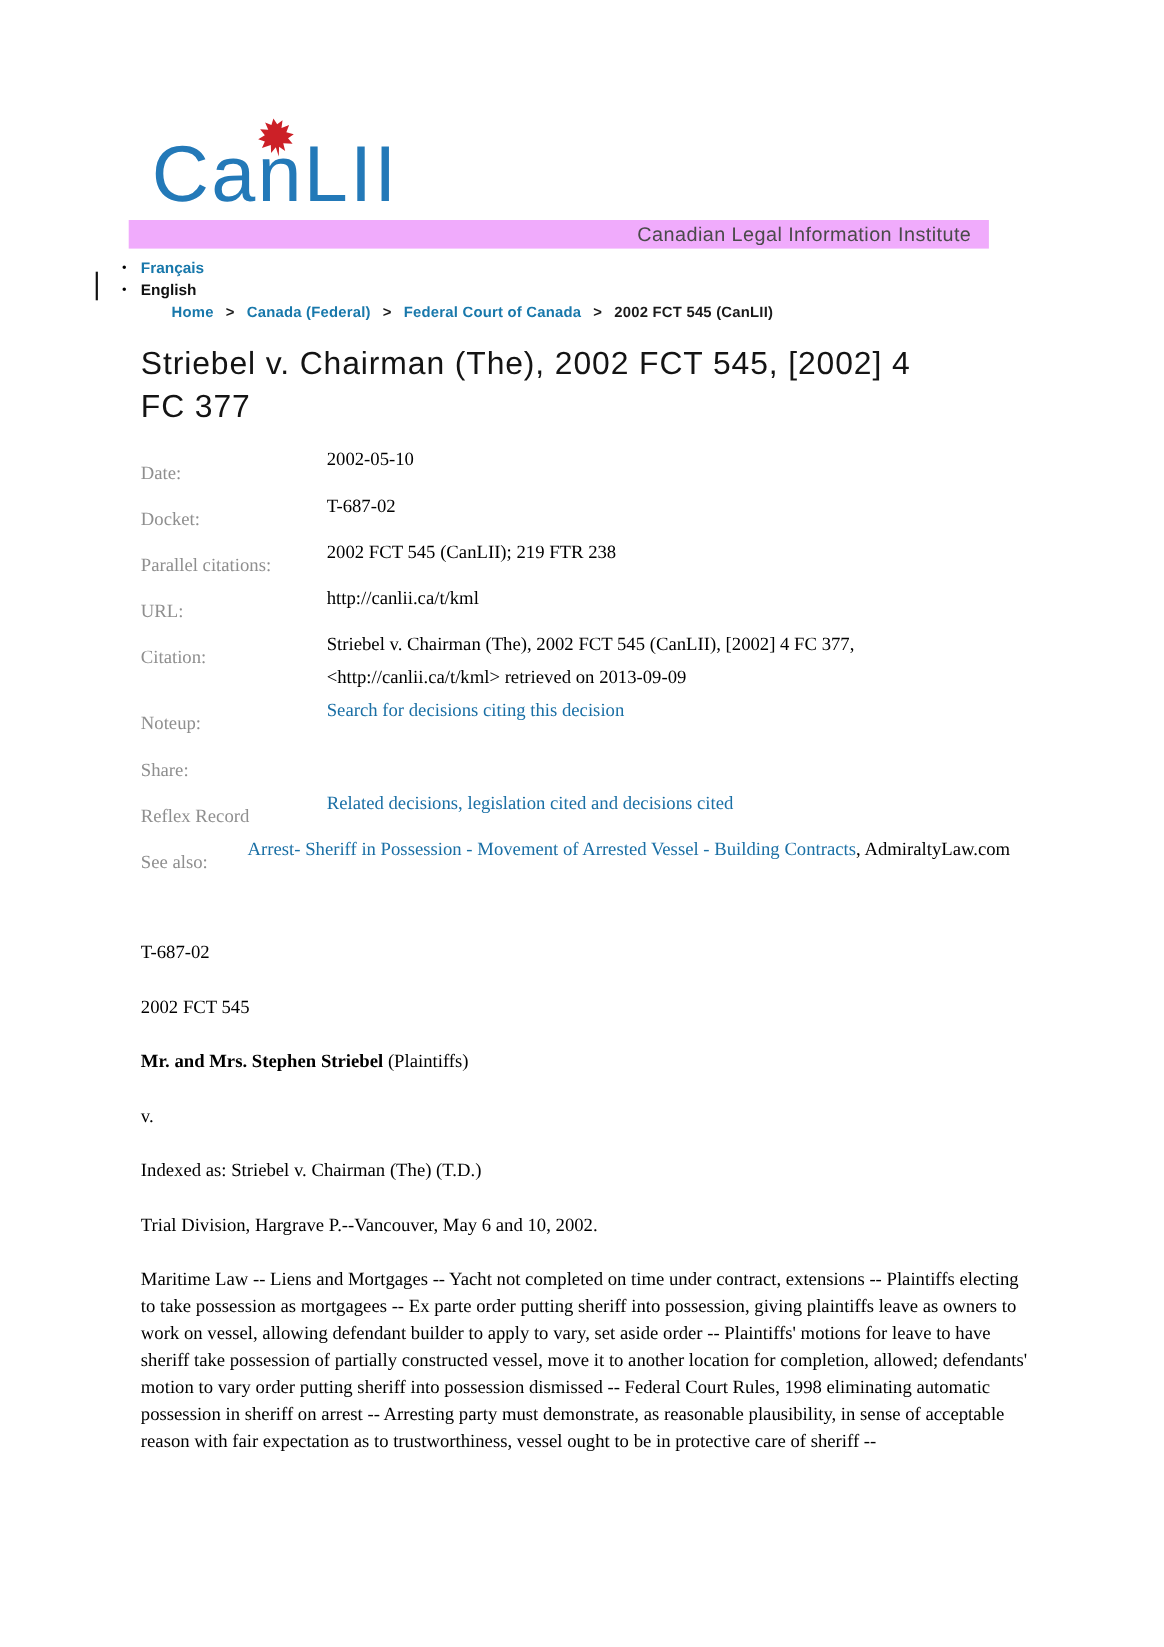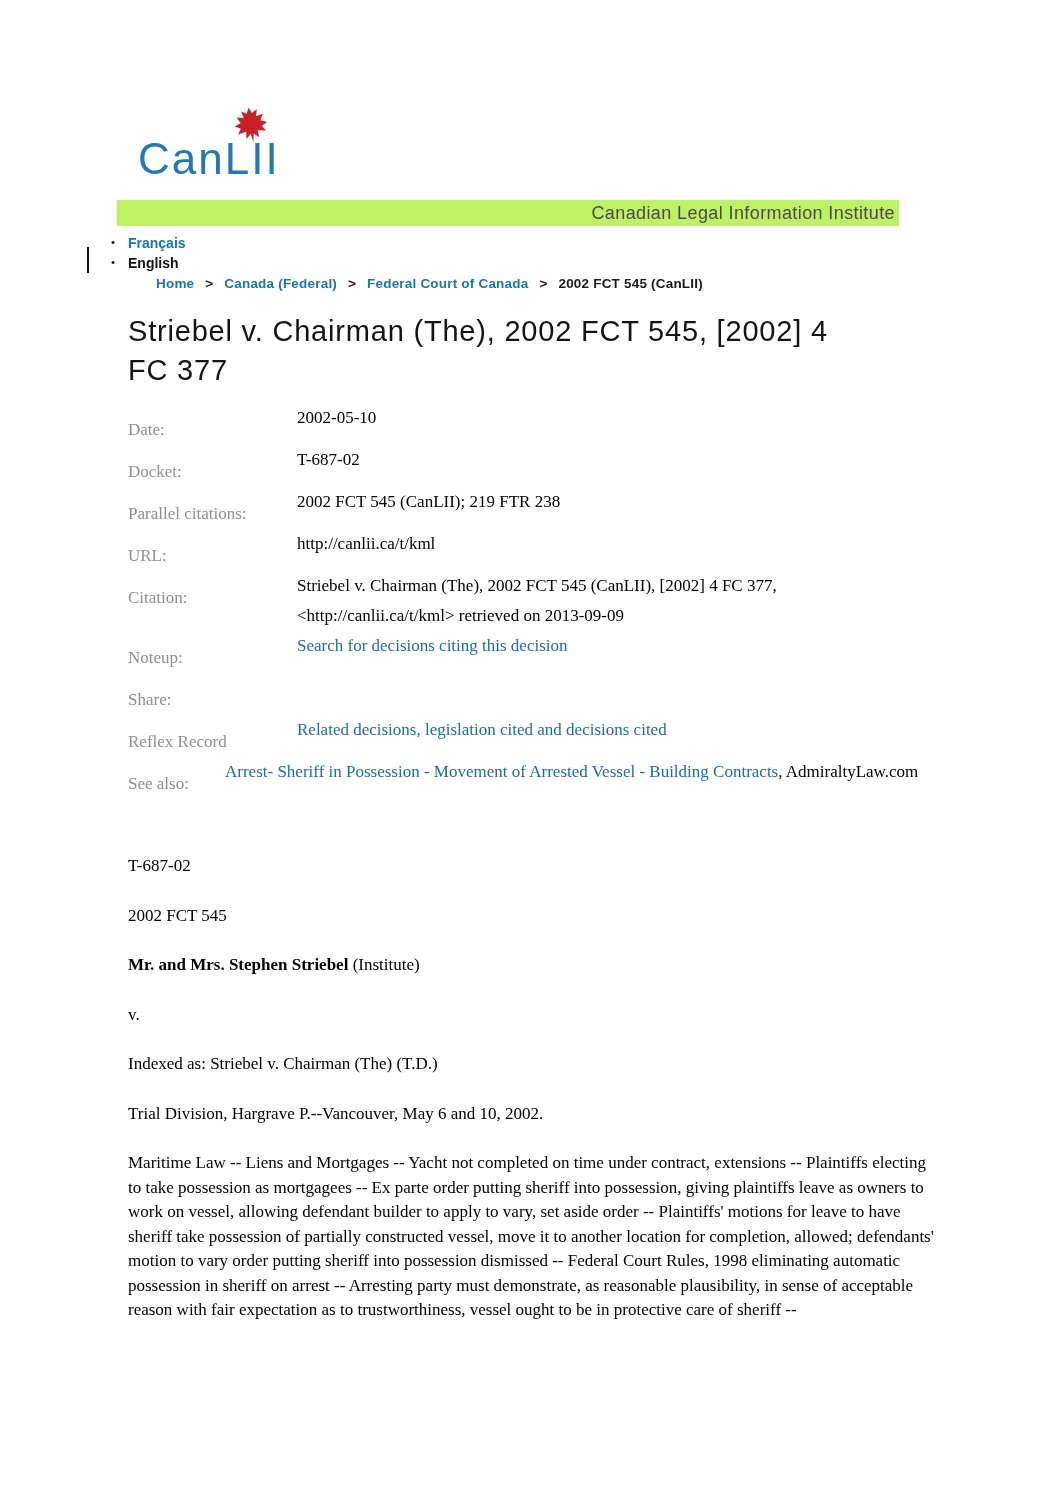--- a/index.html
+++ b/index.html
@@ -7,29 +7,29 @@
     width:1058px; height:1497px; background:#ffffff; position:relative;
     font-family:"Liberation Serif", serif; color:#000;
     overflow:hidden;
   }
   
   .logo-wrap {
     position:relative; margin:118px 0 0 138px; width:260px; height:82px;
   }
   .logo-text {
     font-family:"Liberation Sans", sans-serif;
-    font-size:44px; line-height:82px; color:#2379b8; letter-spacing:2px;
+    font-size:72px; line-height:82px; color:#2379b8; letter-spacing:2px;
   }
   .maple-leaf {
     position:absolute; left:94px; top:-12px; width:38px; height:38px;
     transform:rotate(-8deg);
   }
   .tagline-bar {
-    margin-left:117px; width:782px; height:26px; background:#bef264;
-    box-sizing:border-box; padding-right:4px;
+    margin-left:117px; width:782px; height:26px; background:#f0abfc;
+    box-sizing:border-box; padding-right:16px;
     text-align:right; line-height:26px;
     font-family:"Liberation Sans", sans-serif; font-size:18px;
     color:#4a4a4a; letter-spacing:0.4px;
   }
   
   .lang-list { margin:7px 0 0 0; }
   .lang-row { display:flex; margin-left:98px; height:20px; line-height:20px; }
   .lang-bullet { width:30px; text-align:center; font-size:13px; color:#000; }
   .lang-row a, .lang-row span.lang-label {
     font-family:"Liberation Sans", sans-serif; font-size:14px; font-weight:bold;
@@ -148,19 +148,19 @@
       <a class="doc-link">Arrest- Sheriff in Possession - Movement of Arrested Vessel - Building Contracts</a><span>,</span>
       <span>AdmiraltyLaw.com</span>
     </div>
   </div>
 </div>
 
 <div class="doc-body">
   <p>T-687-02</p>
   <p>2002 FCT 545</p>
   <p>
-    <span class="bold">Mr. and Mrs. Stephen Striebel</span><span> (Institute)</span>
+    <span class="bold">Mr. and Mrs. Stephen Striebel</span><span> (Plaintiffs)</span>
   </p>
   <p>v.</p>
   <p>Indexed as: Striebel v. Chairman (The) (T.D.)</p>
   <p>Trial Division, Hargrave P.--Vancouver, May 6 and 10, 2002.</p>
   <p>Maritime Law -- Liens and Mortgages -- Yacht not completed on time under contract, extensions -- Plaintiffs electing to take possession as mortgagees -- Ex parte order putting sheriff into possession, giving plaintiffs leave as owners to work on vessel, allowing defendant builder to apply to vary, set aside order -- Plaintiffs' motions for leave to have sheriff take possession of partially constructed vessel, move it to another location for completion, allowed; defendants' motion to vary order putting sheriff into possession dismissed -- Federal Court Rules, 1998 eliminating automatic possession in sheriff on arrest -- Arresting party must demonstrate, as reasonable plausibility, in sense of acceptable reason with fair expectation as to trustworthiness, vessel ought to be in protective care of sheriff --</p>
 </div>
 
 </body></html>

